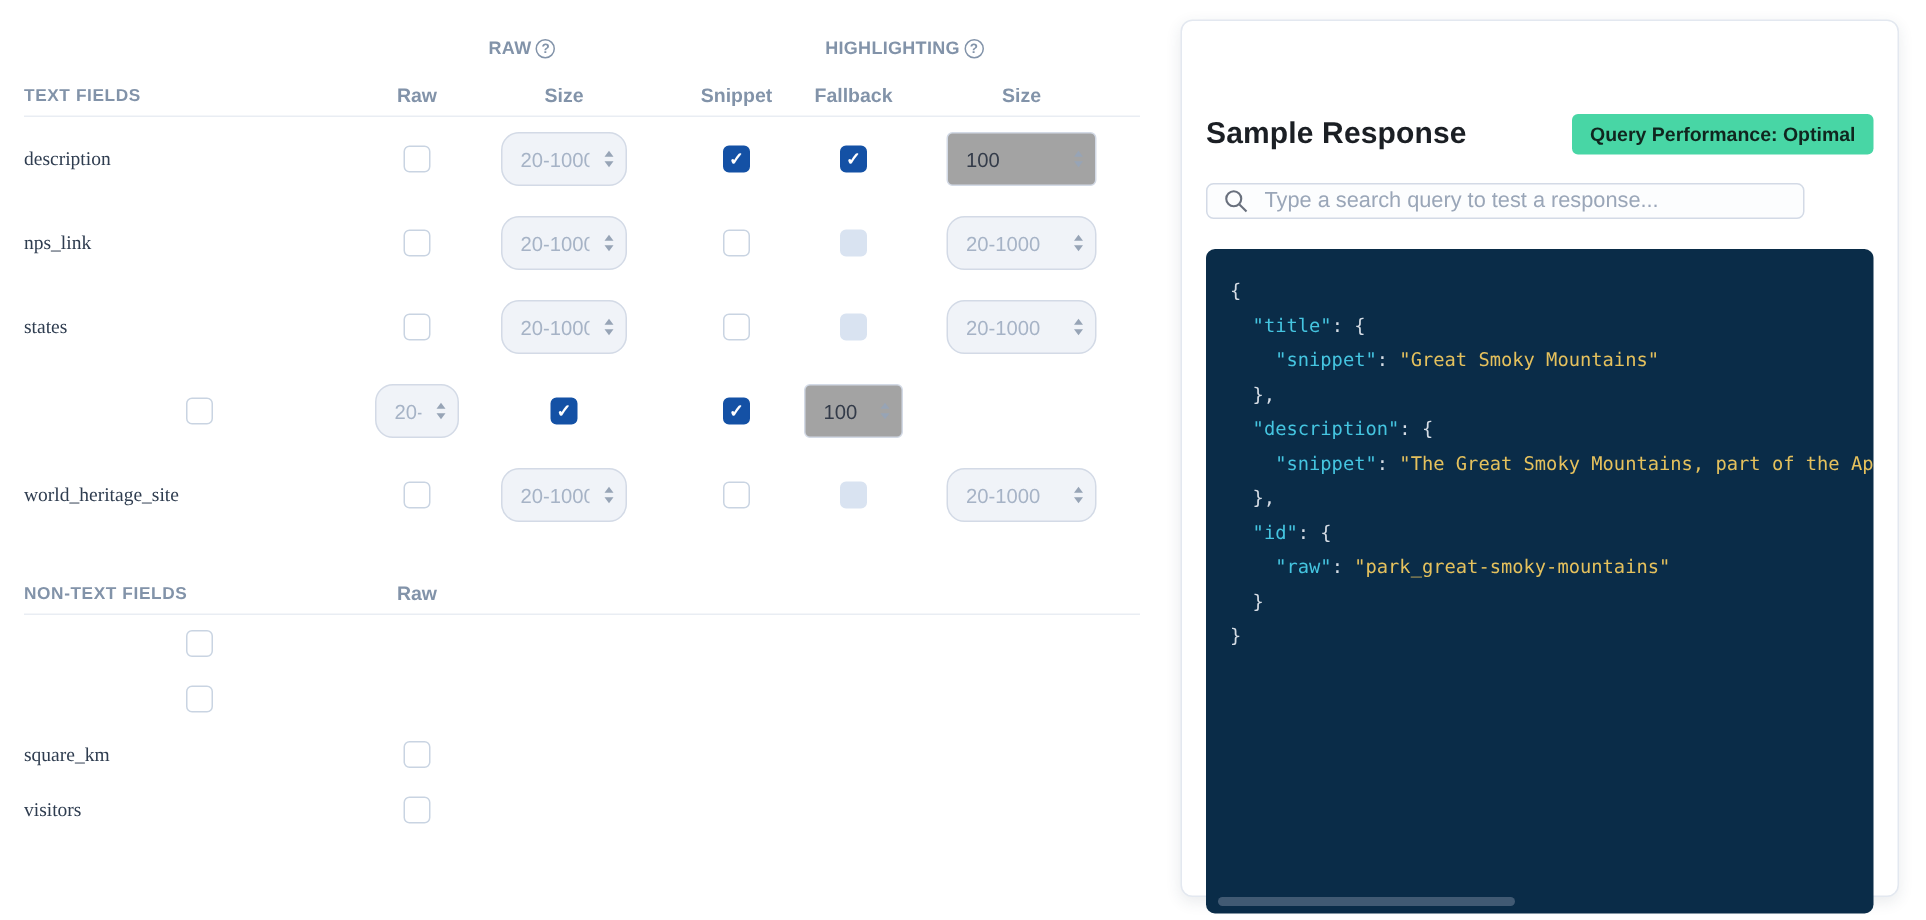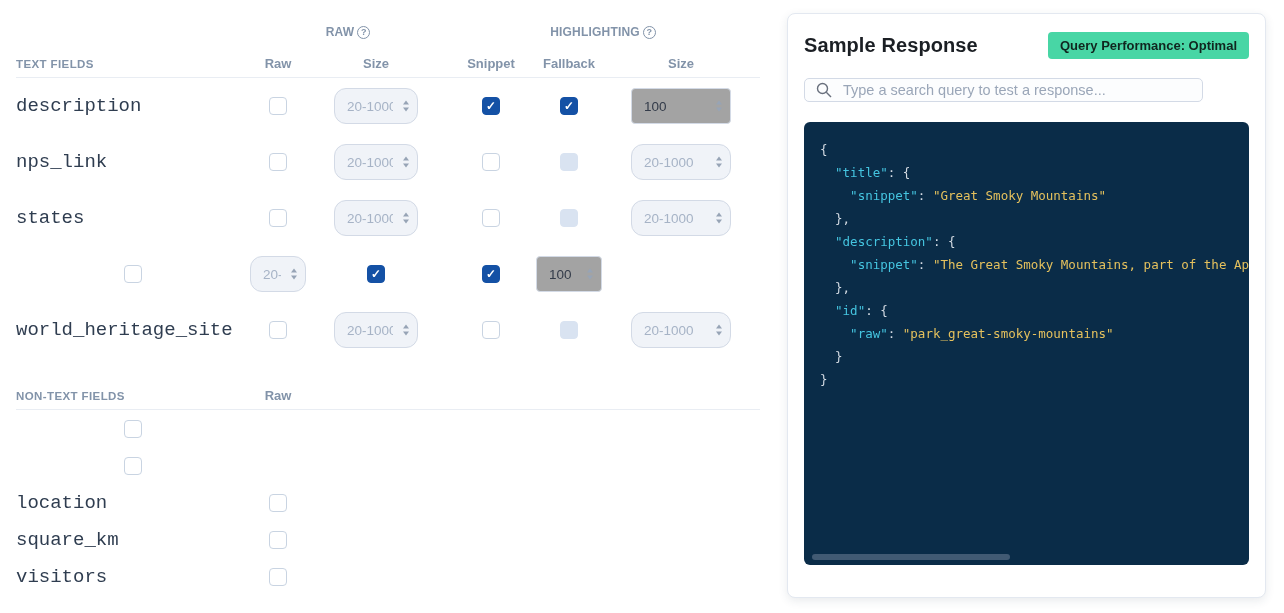--- a/index.html
+++ b/index.html
@@ -26,21 +26,21 @@
   .group-row{height:20px;margin-bottom:8px;}
   .group-label{display:flex;align-items:center;justify-content:center;gap:3px;
     font-size:12px;font-weight:bold;color:var(--header-gray);letter-spacing:.2px;}
   .help-icon{width:13px;height:13px;border:1.3px solid var(--header-gray);border-radius:50%;
     font-size:9px;font-weight:bold;display:inline-flex;align-items:center;justify-content:center;color:var(--header-gray);}
   .colhead-row{height:28px;border-bottom:1px solid var(--divider);}
   .colhead{font-size:13px;font-weight:bold;color:var(--header-gray);text-align:center;}
   .colhead.section{text-align:left;font-size:11.5px;letter-spacing:.4px;}
   .trow{height:56px;}
   .ntrow{height:37px;}
-  .fname{font-family:Liberation Mono, monospace;font-size:19px;color:var(--field-text);}
+  .fname{font-family:Liberation Serif, serif;font-size:13px;color:var(--field-text);}
   .cellc{display:flex;justify-content:center;align-items:center;}
 
   
   .cb{width:18px;height:18px;border-radius:4px;border:1px solid #c9d4e2;background:#fff;
     display:flex;align-items:center;justify-content:center;cursor:pointer;}
   .cb.checked{background:var(--accent-blue);border-color:var(--accent-blue);color:#fff;
     font-size:12px;font-weight:bold;line-height:1;}
   .cb.disabled{background:#d9e3f1;border-color:#d9e3f1;cursor:default;}
 
   
@@ -56,21 +56,21 @@
   .stepper i{display:block;width:0;height:0;border-left:3.5px solid transparent;border-right:3.5px solid transparent;}
   .stepper i.up{border-bottom:4px solid #97a4b6;}
   .stepper i.dn{border-top:4px solid #97a4b6;}
 
   .section-gap{height:24px;}
 
   
   .card{position:absolute;left:787px;top:13px;width:479px;height:585px;background:#fff;
     border:1px solid #e3e8f0;border-radius:8px;box-shadow:0 3px 10px rgba(40,55,80,.10);
     padding:18px 16px 16px 16px;}
-  .card-head{display:flex;align-items:center;justify-content:space-between;}
+  .card-head{display:flex;align-items:center;justify-content:space-between;margin-top:44px;}
   .card-title{font-size:20px;font-weight:bold;color:#1b1f24;letter-spacing:.1px;}
   .badge{background:var(--badge-green);color:#10261f;font-size:13px;font-weight:bold;
     padding:6px 12px;border-radius:4px;white-space:nowrap;}
   .search-wrap{position:relative;margin-top:19px;width:399px;}
   .search-wrap input{width:100%;height:24px;border:1px solid var(--input-border);border-radius:5px;
     background:#fcfdfe;padding:0 12px 0 38px;font-size:14.5px;color:#333b49;outline:none;
     font-family:"Liberation Sans",sans-serif;}
   .search-wrap input::placeholder{color:#9aa6b8;}
   .search-icon{position:absolute;left:12px;top:50%;transform:translateY(-50%);width:16px;height:16px;color:#69707d;}
 
@@ -241,26 +241,20 @@
       <span></span>
   </div>
 
   <div id="non-text-rows">
       <div class="fgrid ntrow">
         <div class="cellc">
           <span class="cb"></span>
         </div>
       </div>
       <div class="fgrid ntrow">
-        <div class="cellc">
-          <span class="cb"></span>
-        </div>
-      </div>
-      <div class="fgrid ntrow">
-        <span class="fname">location</span>
         <div class="cellc">
           <span class="cb"></span>
         </div>
       </div>
       <div class="fgrid ntrow">
         <span class="fname">square_km</span>
         <div class="cellc">
           <span class="cb"></span>
         </div>
       </div>

